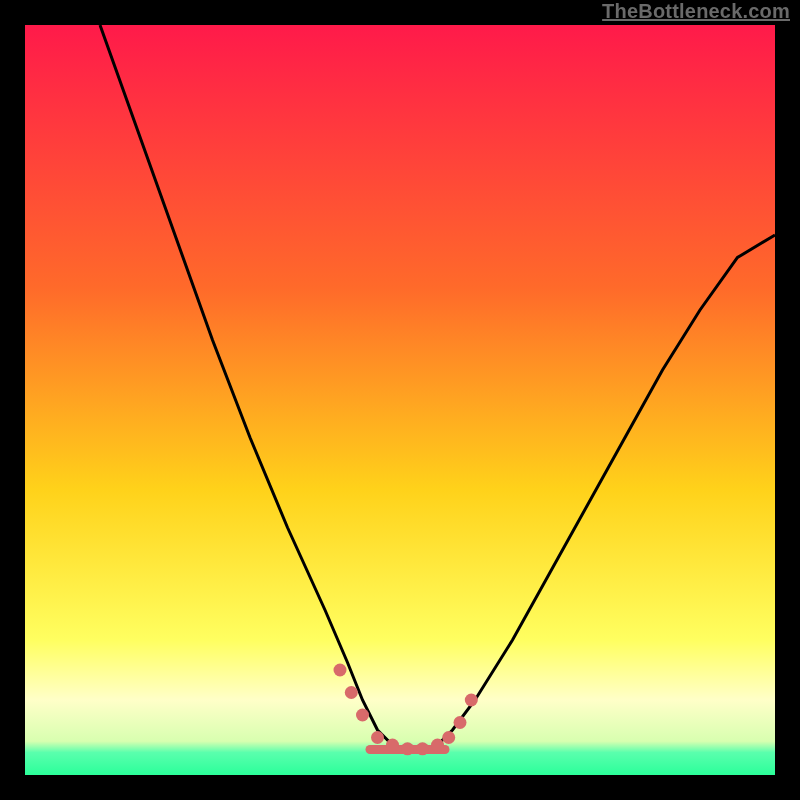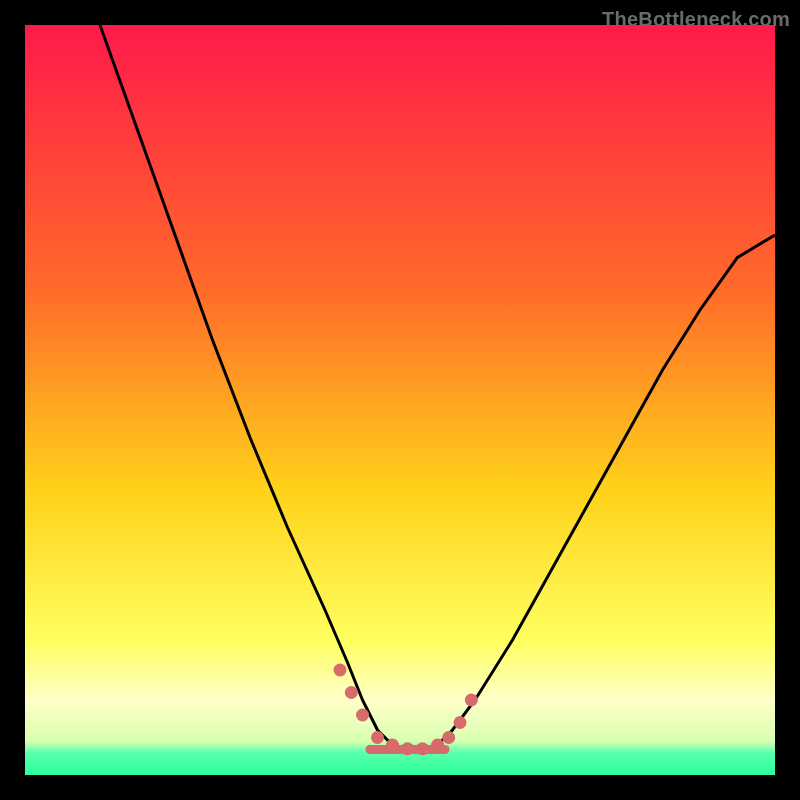--- a/index.html
+++ b/index.html
@@ -37,26 +37,27 @@
   svg.curve {
     position: absolute;
     left: 0;
     top: 0;
     width: 750px;
     height: 750px;
     overflow: visible;
   }
   .watermark {
     position: absolute;
-    top: 8px;
+    top: 0;
     right: 10px;
     font-size: 20px;
     font-weight: 600;
     color: #6a6a6a;
     letter-spacing: 0.2px;
+    text-decoration: underline;
   }
 </style>
 </head>
 <body>
 
 <div class="frame">
 
   <div class="plot-area">
 
     <svg class="gradient" viewBox="0 0 750 750" preserveAspectRatio="none">

